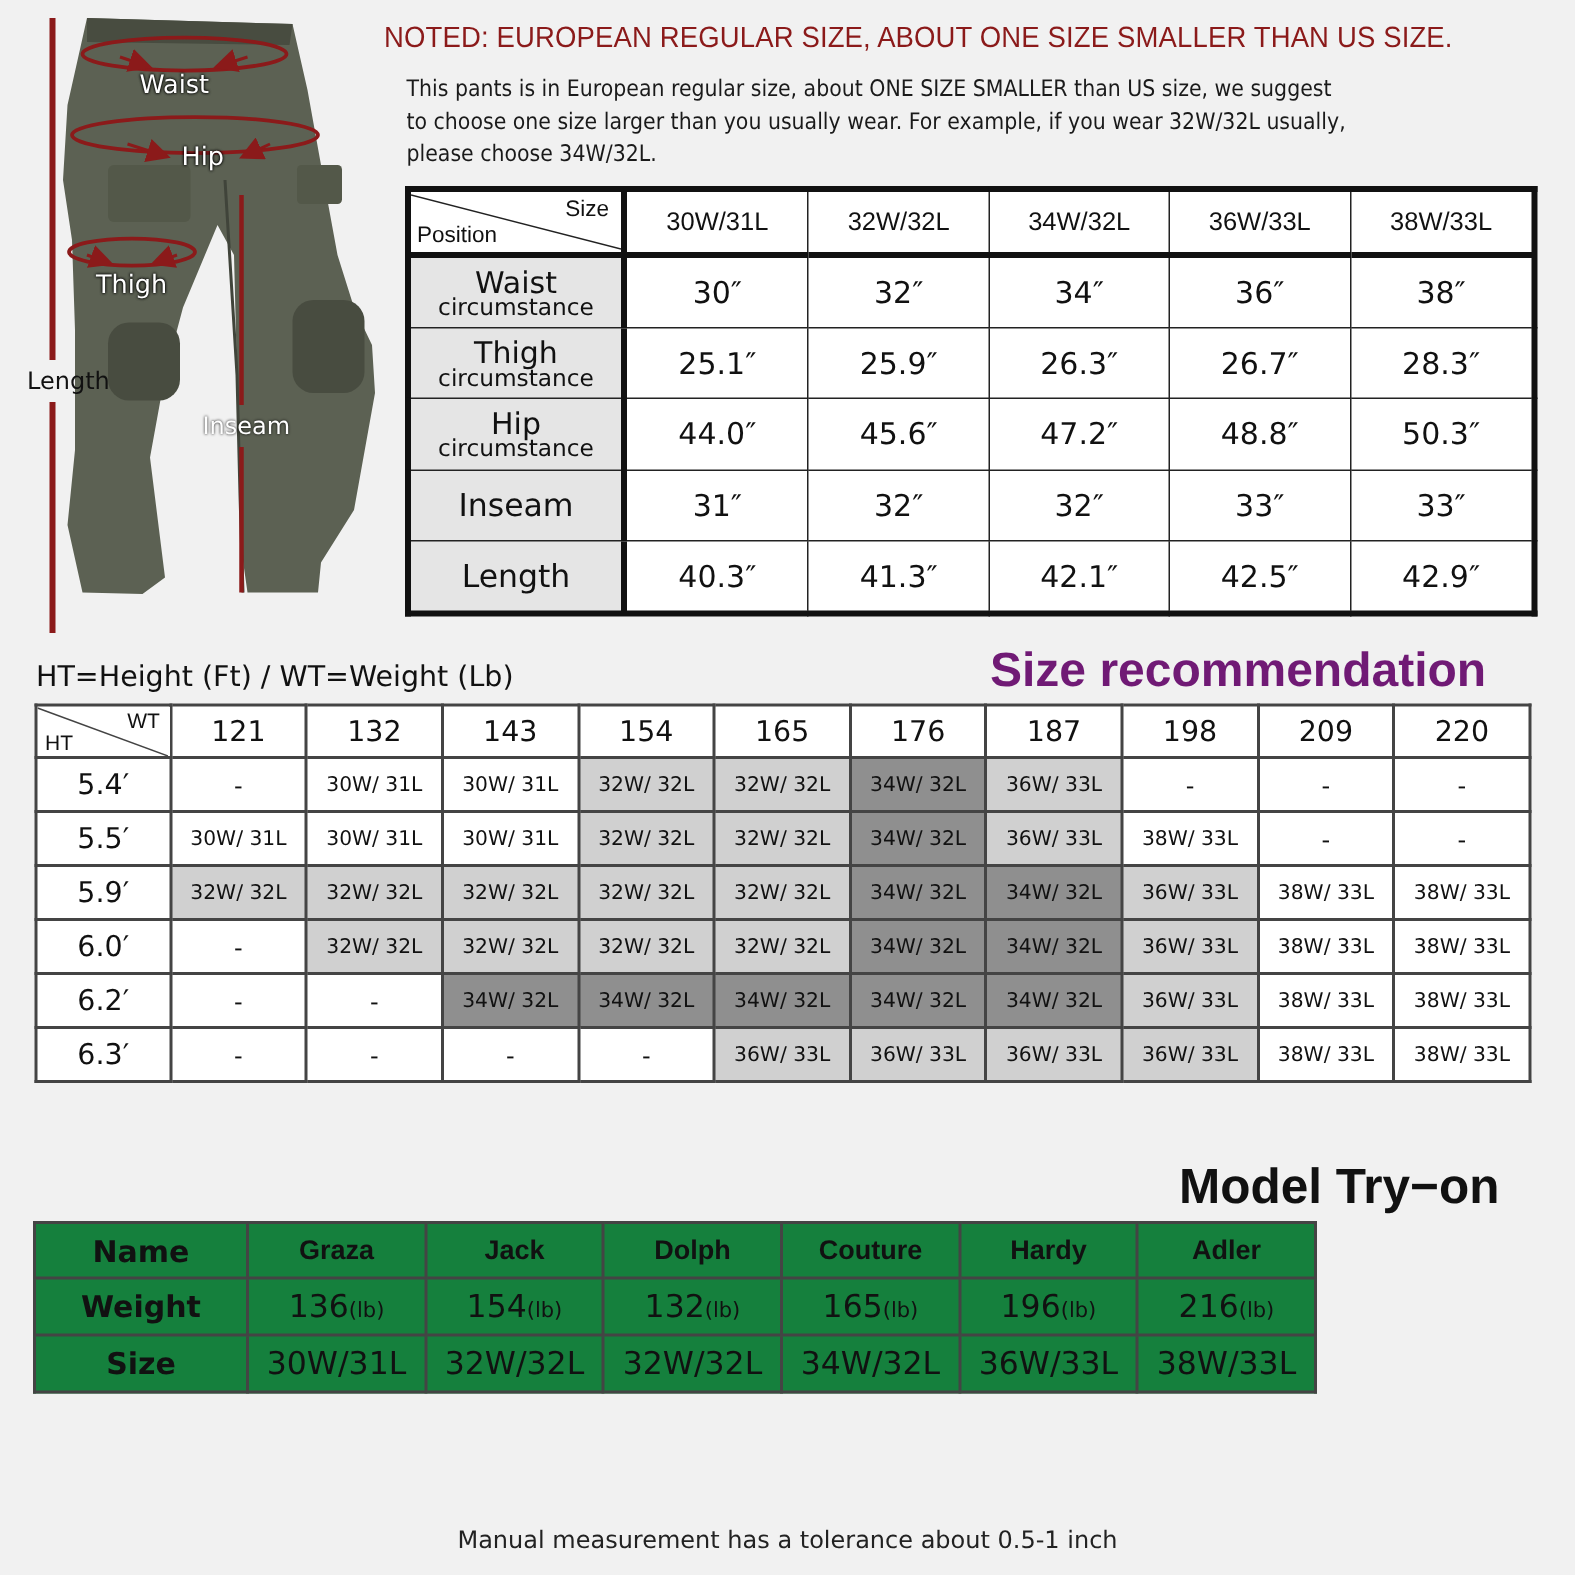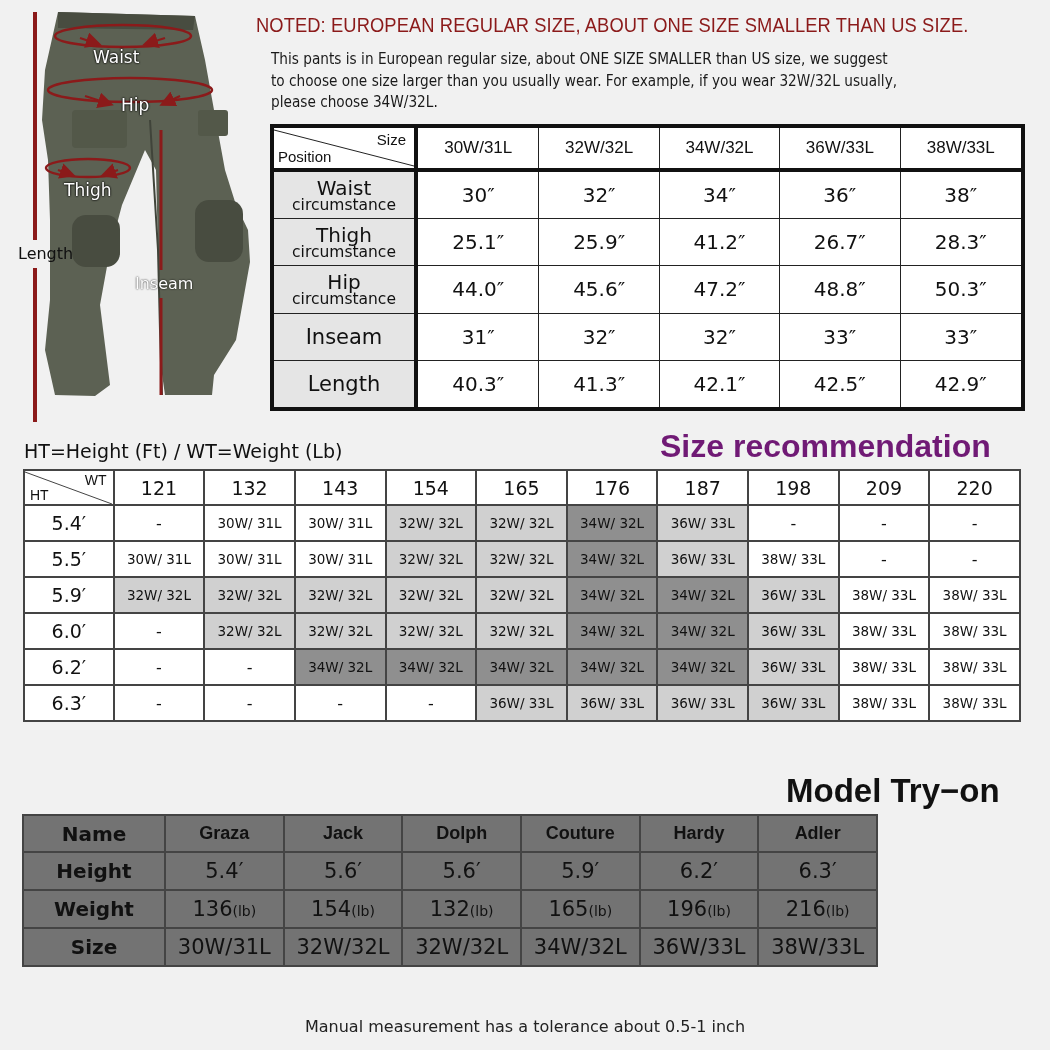--- a/index.html
+++ b/index.html
@@ -37,21 +37,21 @@
   #rec-table .ht { font-size:19px; width:87px; }
   #rec-table td.cell { font-size:13.5px; width:88px; }
   #rec-table td.dash { font-size:16px; }
   .corner2 { position:relative; background:#fff; }
   .corner2 .c-top { position:absolute; right:6px; top:1px; font-size:14px; font-family:"Liberation Sans", sans-serif; }
   .corner2 .c-bot { position:absolute; left:5px; bottom:1px; font-size:14px; font-family:"Liberation Sans", sans-serif; }
   .corner2 svg { position:absolute; left:0; top:0; }
 
   
   #model-title { left:786px; top:772px; font-size:33px; font-weight:bold; font-family:"Liberation Sans", sans-serif; color:#111; }
-  #model-table { left:22px; top:814px; width:856px; border:2.5px solid #444; background:#737373; }
+  #model-table { left:22px; top:814px; width:856px; border:2.5px solid #444; background:#15803d; }
   #model-table td, #model-table th { border:2px solid #444; text-align:center; padding:0; height:36px; }
   #model-table thead th { font-family:"Liberation Sans", sans-serif; font-weight:bold; font-size:18px; height:35px; }
   #model-table .rowhead { font-weight:bold; font-size:20px; width:140px; font-family:"DejaVu Sans", sans-serif; }
   #model-table td.mv { font-size:21px; }
   .lb { font-size:14px; }
 
   #footer-note { left:0; width:1050px; top:1017px; text-align:center; font-size:16px; color:#222; }
 </style>
 </head>
 <body>
@@ -133,21 +133,21 @@
       <td class="val">36″</td>
       <td class="val">38″</td>
     </tr>
     <tr>
       <td class="pos-col">
           <span class="pos-main">Thigh</span>
           <span class="pos-sub">circumstance</span>
         </td>
       <td class="val">25.1″</td>
       <td class="val">25.9″</td>
-      <td class="val">41.2″</td>
+      <td class="val">26.3″</td>
       <td class="val">26.7″</td>
       <td class="val">28.3″</td>
     </tr>
     <tr>
       <td class="pos-col">
           <span class="pos-main">Hip</span>
           <span class="pos-sub">circumstance</span>
         </td>
       <td class="val">44.0″</td>
       <td class="val">45.6″</td>
@@ -287,29 +287,20 @@
     <th class="rowhead">Name</th>
   <th>Graza</th>
         <th>Jack</th>
         <th>Dolph</th>
         <th>Couture</th>
         <th>Hardy</th>
         <th>Adler</th>
       </tr>
     </thead>
   <tbody>
-    <tr id="model-height-row">
-      <td class="rowhead">Height</td>
-    <td class="mv">5.4′</td>
-        <td class="mv">5.6′</td>
-        <td class="mv">5.6′</td>
-        <td class="mv">5.9′</td>
-        <td class="mv">6.2′</td>
-        <td class="mv">6.3′</td>
-      </tr>
     <tr id="model-weight-row">
       <td class="rowhead">Weight</td>
     <td class="mv"><span>136</span><span class="lb">(lb)</span></td>
         <td class="mv"><span>154</span><span class="lb">(lb)</span></td>
         <td class="mv"><span>132</span><span class="lb">(lb)</span></td>
         <td class="mv"><span>165</span><span class="lb">(lb)</span></td>
         <td class="mv"><span>196</span><span class="lb">(lb)</span></td>
         <td class="mv"><span>216</span><span class="lb">(lb)</span></td>
       </tr>
     <tr id="model-size-row">

